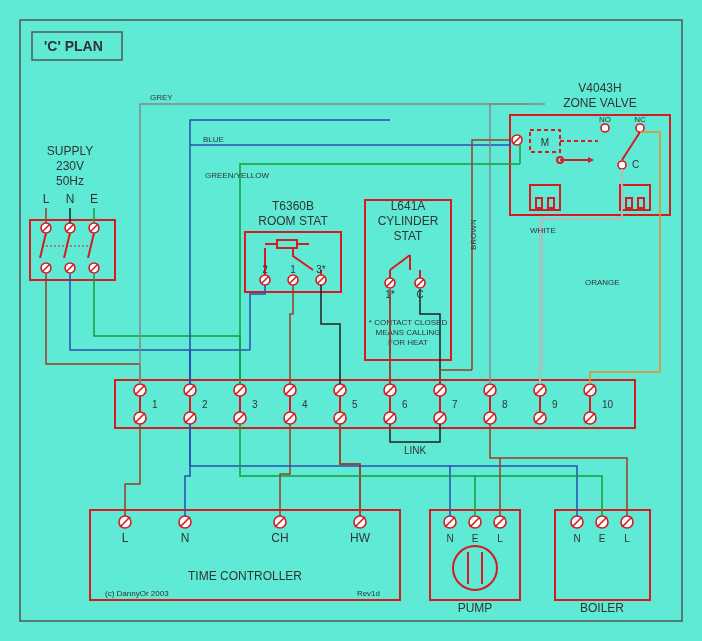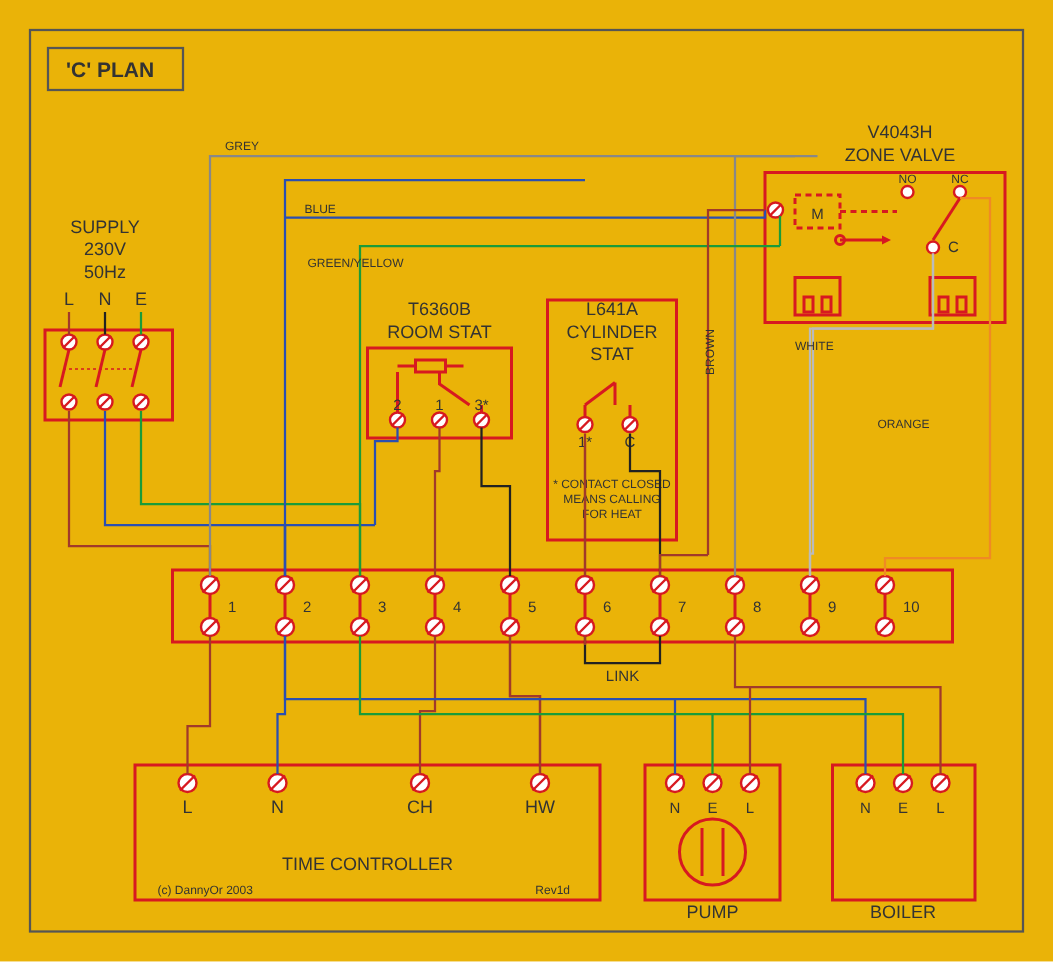--- a/index.html
+++ b/index.html
@@ -1,16 +1,16 @@
 <!DOCTYPE html>
 <html><head>
 <meta charset="utf-8">
 <style>
   html, body { margin:0; padding:0; background:#fff; font-family: Arial, Helvetica, sans-serif; }
-  #stage { position:relative; width:702px; height:641px; background:#eab308; }
+  #stage { position:relative; width:702px; height:641px; background:#5eead4; }
   svg { position:absolute; left:0; top:0; }
   .redstroke { stroke:#d71920; stroke-width:2; fill:none; }
   .redfill { fill:#d71920; }
   .boxframe { stroke:#555; stroke-width:1.5; fill:none; }
   .small { font-size:10px; fill:#333; }
   .tiny { font-size:8px; fill:#333; }
   .lbl { font-size:12px; fill:#333; }
   .wireR { stroke:#a13a2a; stroke-width:1.5; fill:none; }      
   .wireB { stroke:#2b4fb0; stroke-width:1.5; fill:none; }      
   .wireG { stroke:#1a9b3a; stroke-width:1.5; fill:none; }      

